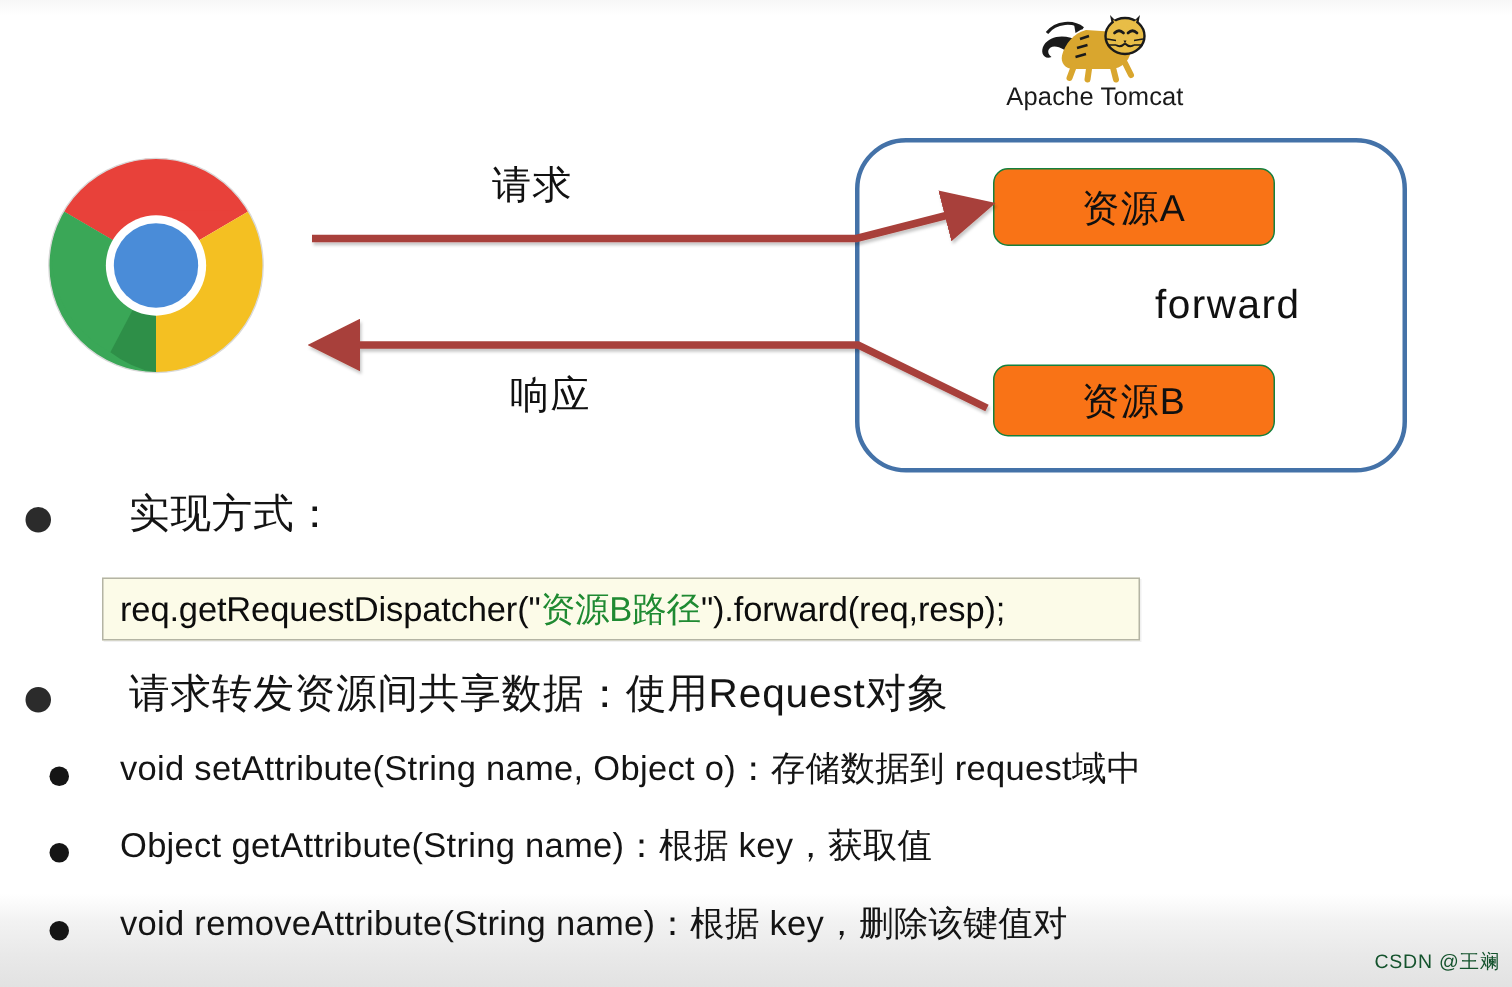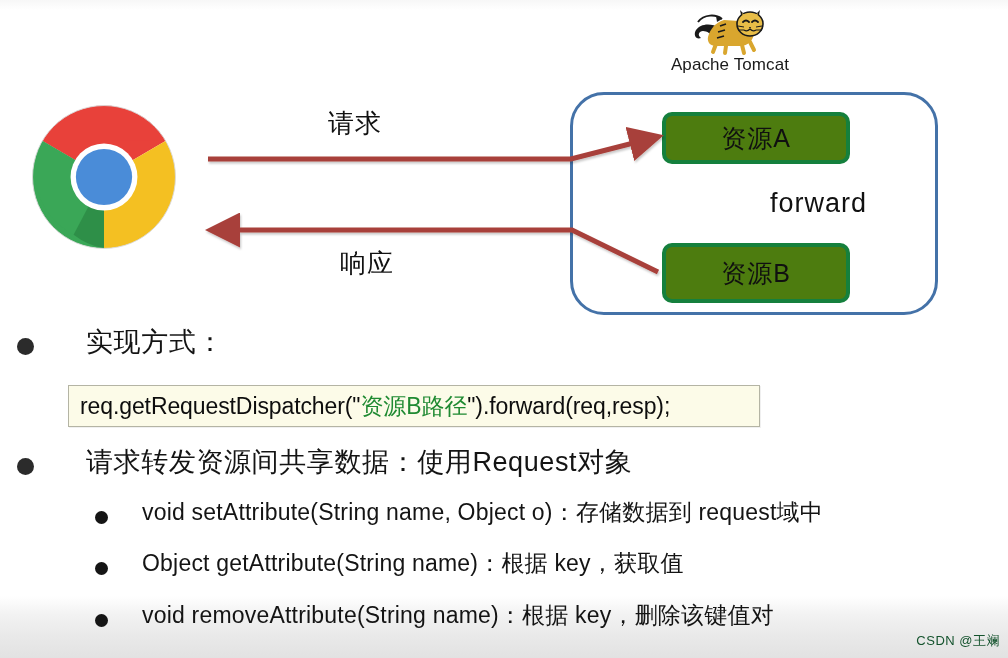--- a/index.html
+++ b/index.html
@@ -60,33 +60,33 @@
     width: 368px; height: 223px;
     border: 3px solid #4472a8;
     border-radius: 34px;
     background: transparent;
     box-sizing: border-box;
   }
 
   
   .res-box {
     position: absolute;
-    border: 4px solid #15803d;
+    border: 1px solid #15803d;
     border-radius: 10px;
-    background: #4d7c0f;
+    background: #f97316;
     box-sizing: border-box;
     display: flex;
     align-items: center;
     justify-content: center;
     color: #101010;
     font-size: 25px;
     letter-spacing: 1px;
   }
   #res-a { left: 662px; top: 112px; width: 188px; height: 52px; }
-  #res-b { left: 662px; top: 243px; width: 188px; height: 60px; }
+  #res-b { left: 662px; top: 243px; width: 188px; height: 48px; }
 
   
   .arrow-layer {
     position: absolute;
     left: 0; top: 0;
     width: 1008px; height: 658px;
     pointer-events: none;
   }
 
   
@@ -129,21 +129,21 @@
   .l1-row .dot-l1 { margin-top: 12px; }
   .l1-text {
     margin-left: 52px;
     font-size: 27px;
     color: #141414;
     letter-spacing: .6px;
     line-height: 1.25;
     white-space: nowrap;
   }
 
-  .l2-row { padding-left: 75px; margin-top: 4px; margin-left: 20px; }
+  .l2-row { padding-left: 33px; margin-top: 4px; }
   .l2-row .dot-l2 { margin-top: 13px; }
   .l2-text {
     margin-left: 34px;
     font-size: 23px;
     color: #141414;
     letter-spacing: .2px;
     line-height: 1.3;
     white-space: nowrap;
   }
 

